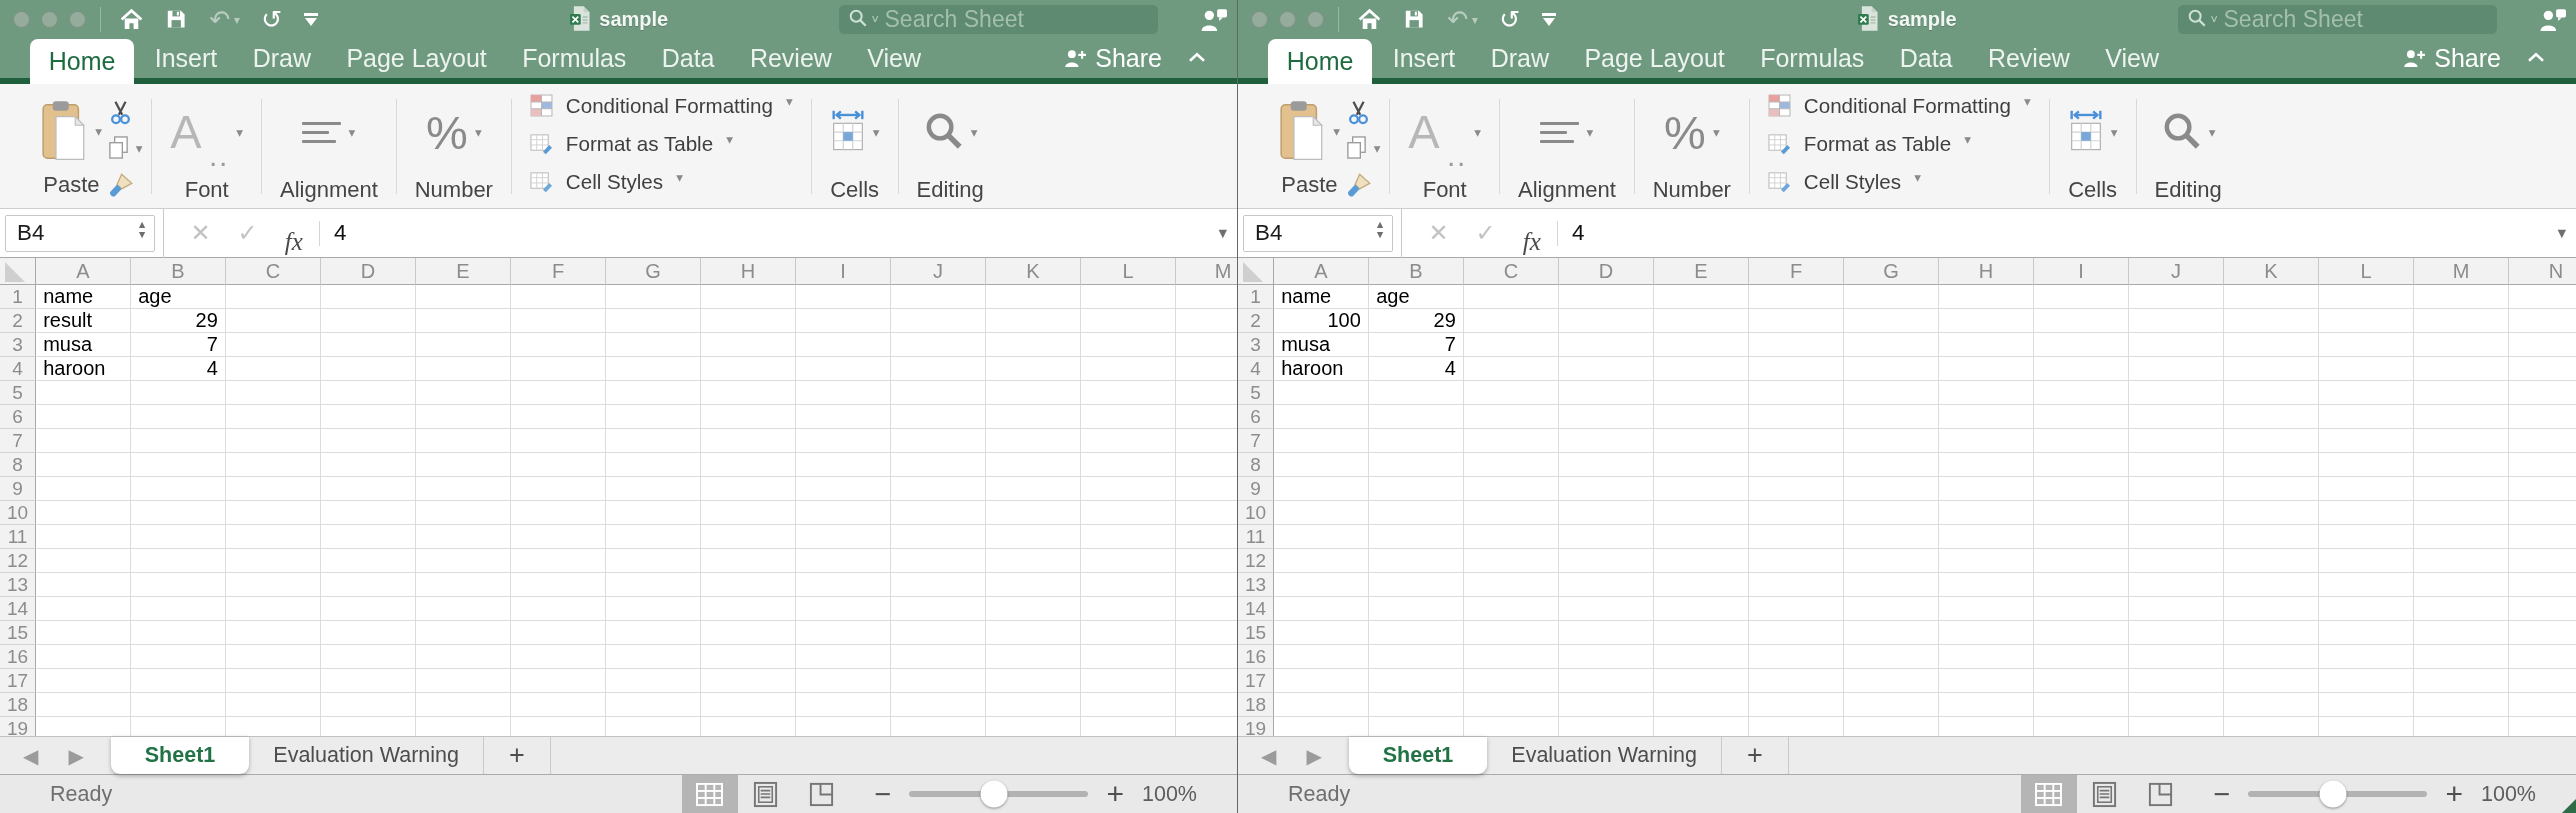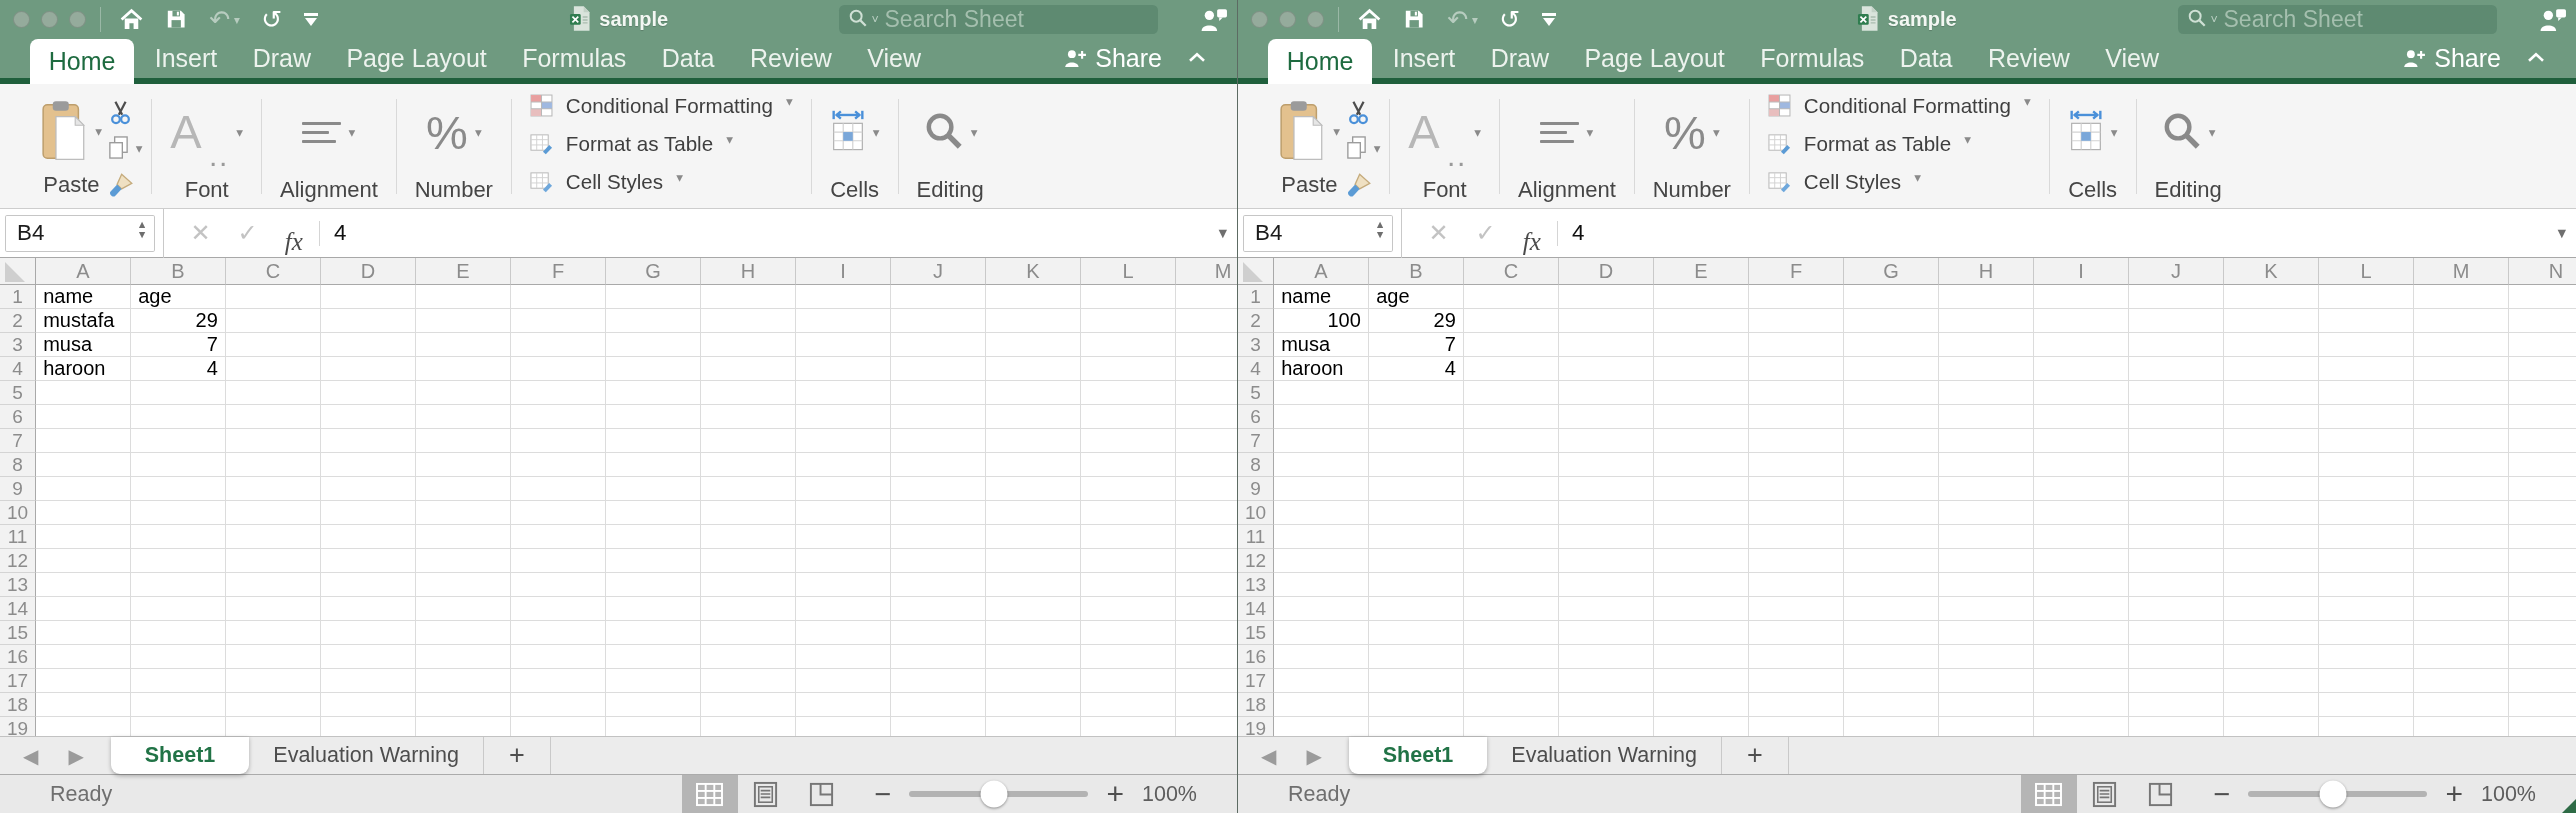--- a/index.html
+++ b/index.html
@@ -411,21 +411,21 @@
           <div class="gc"></div>
           <div class="gc"></div>
           <div class="gc"></div>
           <div class="gc"></div>
           <div class="gc"></div>
           <div class="gc"></div>
           <div class="gc"></div>
         </div>
         <div class="grow">
           <div class="rhead">2</div>
-          <div class="gc">mustafa</div>
+          <div class="gc">result</div>
           <div class="gc right">29</div>
           <div class="gc"></div>
           <div class="gc"></div>
           <div class="gc"></div>
           <div class="gc"></div>
           <div class="gc"></div>
           <div class="gc"></div>
           <div class="gc"></div>
           <div class="gc"></div>
           <div class="gc"></div>

